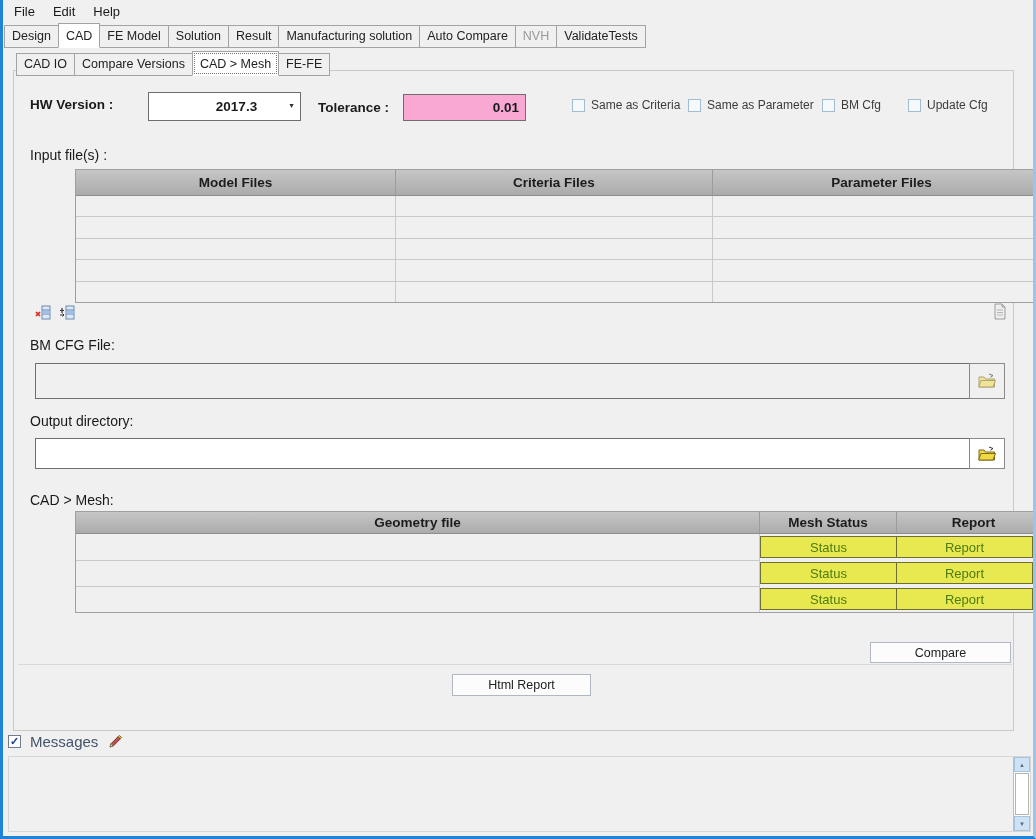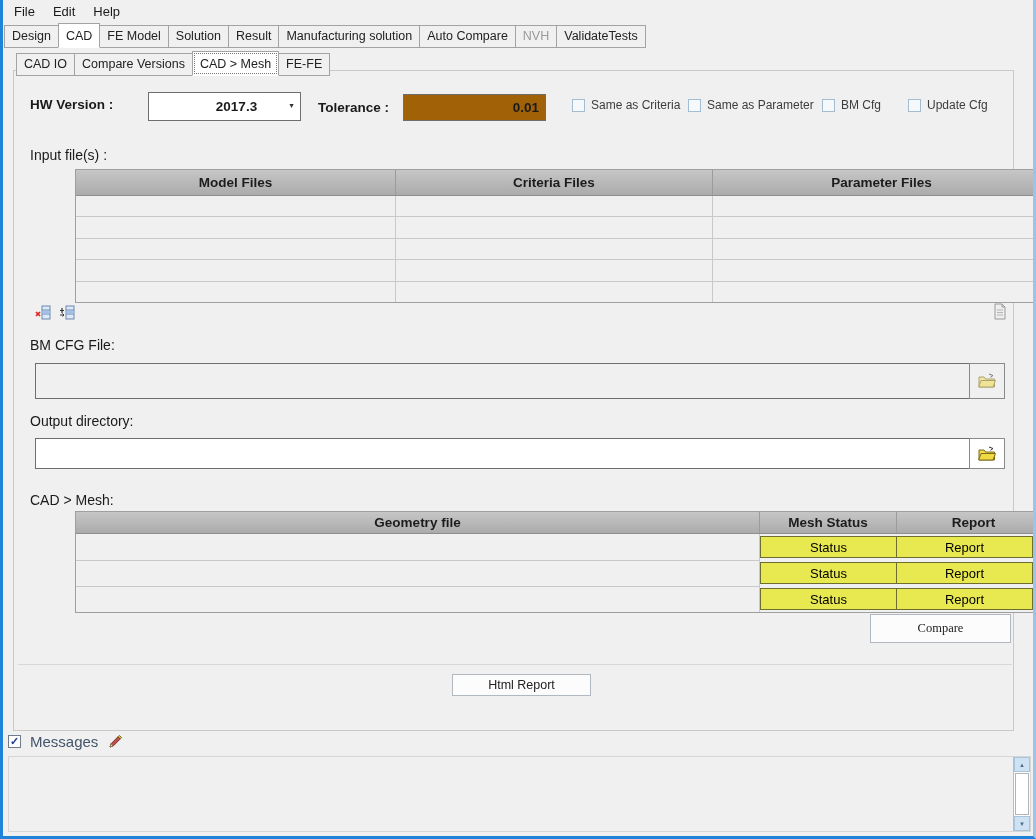--- a/index.html
+++ b/index.html
@@ -28,21 +28,21 @@
   .subpanel{position:absolute;left:10px;top:70px;width:1001px;height:661px;border:1px solid #c9c9c9;background:#f0f0f0;}
   
   .lbl-bold{position:absolute;font-size:13.5px;font-weight:bold;}
   .lbl{position:absolute;font-size:14px;}
   .combo{
     position:absolute;left:145px;top:92px;width:153px;height:29px;border:1px solid #6e6e6e;background:#fff;
     display:flex;align-items:center;justify-content:center;font-size:13.5px;font-weight:600;padding-left:24px;
   }
   .combo .arrow{position:absolute;right:4px;top:8px;font-size:9px;color:#333;}
   .tfield{
-    position:absolute;left:400px;top:94px;width:143px;height:27px;border:1px solid #6e6e6e;background:#a16207;
+    position:absolute;left:400px;top:94px;width:123px;height:27px;border:1px solid #6e6e6e;background:#f9a8d4;
     display:flex;align-items:center;justify-content:flex-end;padding-right:6px;font-size:13.5px;font-weight:600;
   }
   .cbgroup{position:absolute;top:98px;display:flex;align-items:center;gap:6px;font-size:12px;color:#3c3c3c;}
   .cb{width:13px;height:13px;border:1px solid #a2bcd2;background:#f5f9fc;}
   .cb.on{border-color:#707c8a;background:#fff;display:flex;align-items:center;justify-content:center;font-size:11px;color:#1c3f94;font-weight:bold;line-height:1;}
   
   .gtable{position:absolute;border:1px solid #9f9f9f;background:#f0f0f0;display:flex;flex-direction:column;margin-left:40px;}
   .gt-head{display:flex;background:linear-gradient(#c6c6c6,#ababab);border-bottom:1px solid #8e8e8e;}
   .gt-head .hcell{display:flex;align-items:center;justify-content:center;font-size:13.5px;font-weight:600;color:#1c1c1c;border-right:1px solid #9b9b9b;}
   .gt-head .hcell:last-of-type{border-right:none;}
@@ -50,21 +50,21 @@
   .gt-body{flex:1;display:flex;flex-direction:column;}
   .gt-row{display:flex;border-bottom:1px solid #c9c9c9;}
   .gt-cell{border-right:1px solid #c9c9c9;font-size:12.5px;padding:2px 4px;overflow:hidden;}
   .gt-cell:last-child{border-right:none;}
   
   .vscroll{width:17px;border-left:1px solid #bdbdbd;background:#f3f3f3;display:flex;flex-direction:column;}
   .sc-btn{height:15px;background:var(--accent-scroll,#cfe2f4);border:1px solid #a6c4de;display:flex;align-items:center;justify-content:center;font-size:6px;color:#4a6b8a;}
   .sc-track{flex:1;position:relative;background:#fdfdfd;}
   .sc-thumb{position:absolute;left:1px;right:1px;background:#fff;border:1px solid #b4b4b4;}
   
-  .ycell{margin:2px 0;border:1px solid #6f6f2d;background:var(--status-cell,#e8e850);display:flex;align-items:center;justify-content:center;font-size:13px;color:#000000;text-align:center;}
+  .ycell{margin:2px 0;border:1px solid #6f6f2d;background:var(--status-cell,#e8e850);display:flex;align-items:center;justify-content:center;font-size:13px;color:#4d7c0f;text-align:center;}
   
   .pathfield{position:absolute;display:flex;}
   .pf-input{flex:1;border:1px solid #6e6e6e;border-right:none;font-size:13px;padding:2px 6px;display:flex;align-items:center;}
   .pf-btn{width:36px;border:1px solid #8a8a8a;display:flex;align-items:center;justify-content:center;cursor:pointer;}
   .gray-bg{background:#f0f0f0;}
   .white-bg{background:#fff;}
   
   .btn{position:absolute;border:1px solid #b2b8c2;background:#fcfcfc;font-size:12.5px;display:flex;align-items:center;justify-content:center;font-family:"Liberation Sans",sans-serif;color:#222;}
   .divider{position:absolute;height:1px;background:#d8d8d8;}
   
@@ -263,21 +263,21 @@
       <div class="vscroll">
         <span class="sc-btn">▲</span>
         <span class="sc-track">
             <span class="sc-thumb" style="top:1px;height:62%;"></span>
           </span>
         <span class="sc-btn">▼</span>
       </div>
     </div>
   </div>
 
-  <div class="btn" style="left:867px;top:614px;width:141px;height:29px;font-family:Liberation Serif, serif;">Compare</div>
+  <div class="btn" style="left:867px;top:642px;width:141px;height:21px;">Compare</div>
   <div class="divider" style="left:15px;top:664px;width:994px;"></div>
   <div class="btn" style="left:449px;top:674px;width:139px;height:22px;">Html Report</div>
 
   <div class="messages-row">
     <span class="cb on">✓</span>
     <span class="messages-label">Messages</span>
     <span class="iconbtn">
       <svg width="15" height="15" viewBox="0 0 15 15">
         <path d="M2 13 l1-3.2 7.2-7.2 2.2 2.2 -7.2 7.2 z" fill="#c0504d" stroke="#7a2e2c"></path>
         <path d="M10.2 2.6 l1.2-1.2 2.2 2.2 -1.2 1.2 z" fill="#e8c84a" stroke="#7a6a1a"></path>

